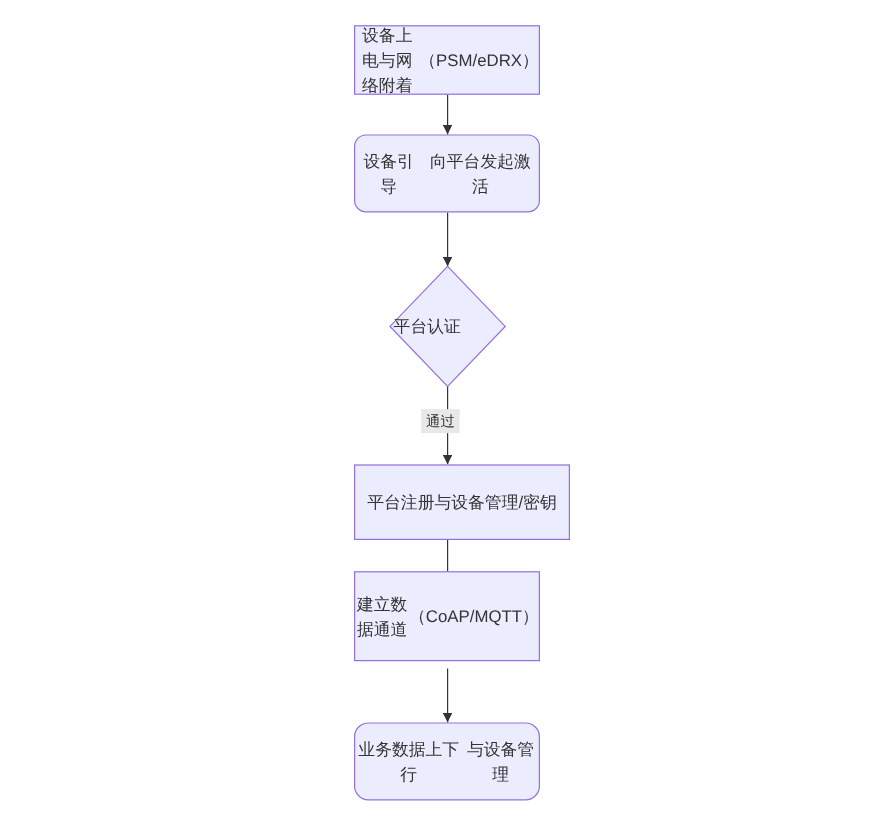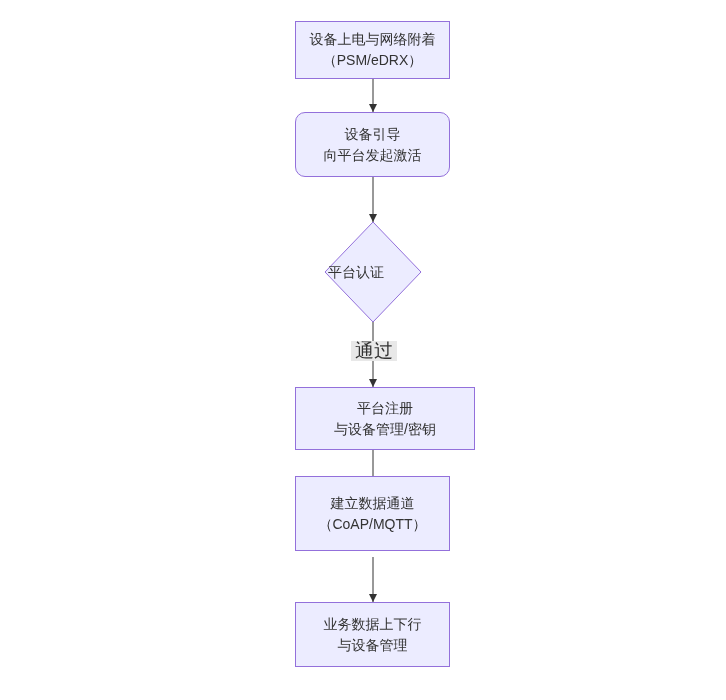--- a/index.html
+++ b/index.html
@@ -6,37 +6,37 @@
   .canvas{
     position:relative;width:726px;height:700px;background:#ffffff;overflow:hidden;
     font-family:"Liberation Sans","DejaVu Sans",sans-serif;color:#333333;
   }
   .edges{position:absolute;left:0;top:0;}
   .edges line{stroke:#333333;stroke-width:1;}
   .edges .arrowhead{fill:#333333;}
   .node{
     position:absolute;box-sizing:border-box;
     background:#ECECFF;border:1px solid #9370DB;
-    display:flex;flex-direction:column;align-items:center;justify-content:center;
+    display:flex;align-items:center;justify-content:center;
     text-align:center;font-size:14px;line-height:21px;
   }
   .node-power    {left:295px;top:21px; width:155px;height:58px;}
   .node-bootstrap{left:295px;top:112px;width:155px;height:65px;border-radius:10px;}
   .node-register {left:295px;top:387px;width:180px;height:63px;}
   .node-channel  {left:295px;top:476px;width:155px;height:75px;}
-  .node-business {left:295px;top:602px;width:155px;height:65px;}
+  .node-business {left:295px;top:602px;width:155px;height:65px;border-radius:12px;}
   .diamond-label{
     position:absolute;left:306px;top:262px;width:100px;height:21px;
     display:flex;align-items:center;justify-content:center;
     font-size:14px;line-height:21px;text-align:center;
   }
   .edge-label{
     position:absolute;left:351px;top:341px;
     background:#e8e8e8;padding:1px 4px;
-    font-size:19px;line-height:18px;white-space:nowrap;
+    font-size:12px;line-height:18px;white-space:nowrap;
   }
 </style>
 </head>
 <body>
 
 <div class="canvas">
 
   <svg class="edges" width="726" height="700">
     <defs>
       <marker id="arrow" viewBox="0 0 10 10" refX="10" refY="5" markerWidth="8" markerHeight="8" orient="auto">

